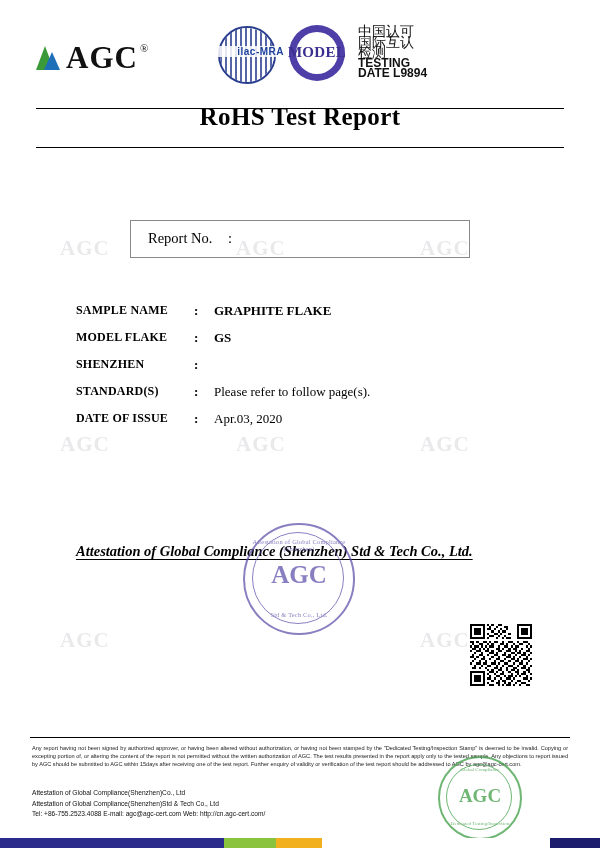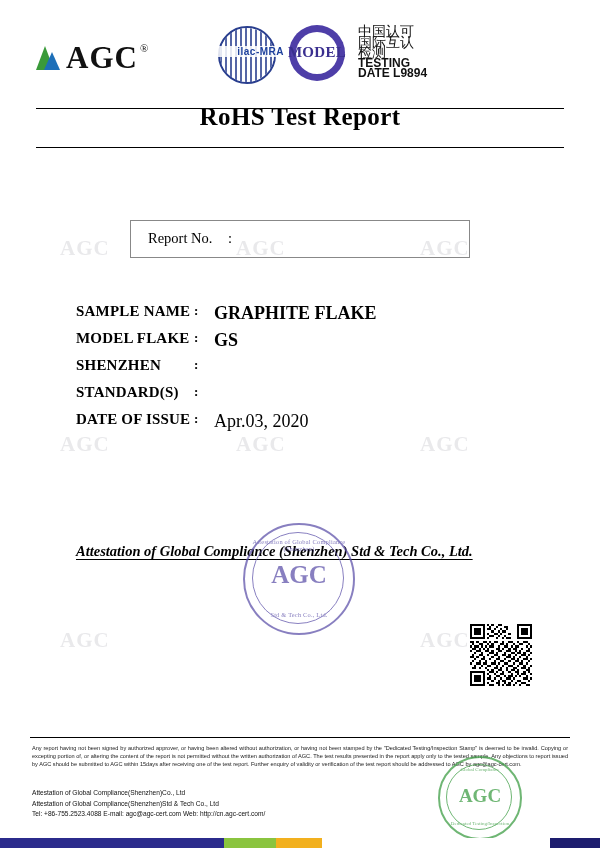--- a/index.html
+++ b/index.html
@@ -226,35 +226,35 @@
   .field {
     position: relative;
     height: 27px;
     font-size: 13px;
   }
   .field .k {
     position: absolute;
     left: 0;
     top: 0;
     font-weight: bold;
-    font-size: 15px;
+    font-size: 12px;
     letter-spacing: 0.2px;
   }
   .field .c {
     position: absolute;
     left: 118px;
     top: 0;
     font-weight: bold;
     font-size: 13px;
   }
   .field .v {
     position: absolute;
     left: 138px;
     top: 0;
-    font-size: 18px;
+    font-size: 13px;
   }
   .field.bold .v {
     font-weight: bold;
   }
   
   .attestation {
     position: absolute;
     left: 76px;
     top: 543px;
     width: 456px;
@@ -461,20 +461,21 @@
       <span class="c">:</span>
       <span class="v">GS</span>
     </div>
     <div class="field bold">
       <span class="k">SHENZHEN</span>
       <span class="c">:</span>
     </div>
     <div class="field">
       <span class="k">STANDARD(S)</span>
       <span class="c">:</span>
+      <span class="v">Please refer to follow page(s).</span>
     </div>
     <div class="field">
       <span class="k">DATE OF ISSUE</span>
       <span class="c">:</span>
       <span class="v">Apr.03, 2020</span>
     </div>
   </div>
 
   <div class="wm" style="left:60px;  top:236px;">AGC</div>
   <div class="wm" style="left:236px; top:236px;">AGC</div>

